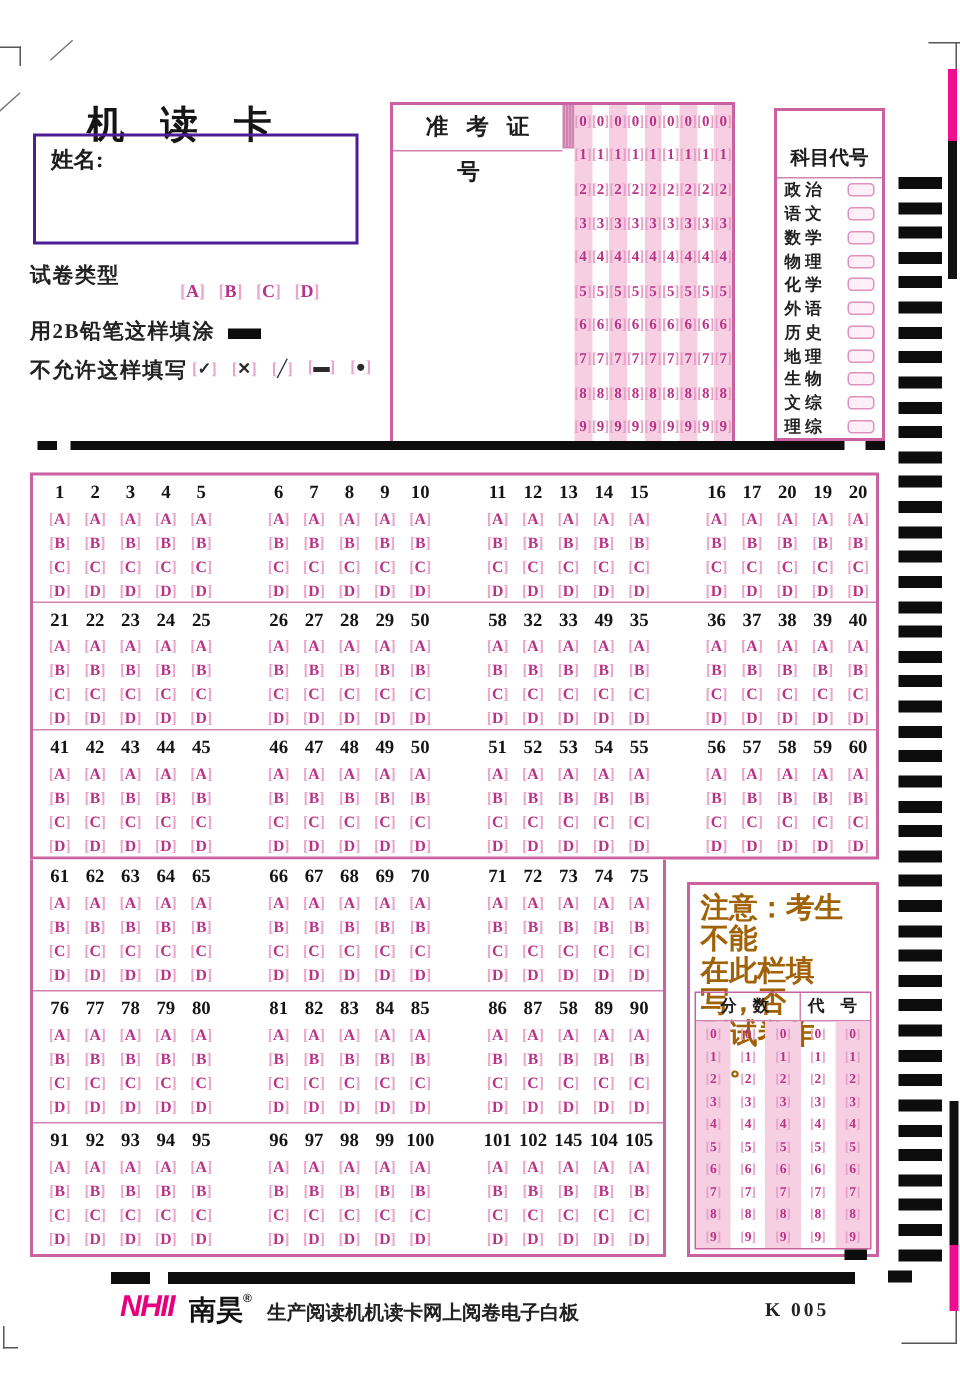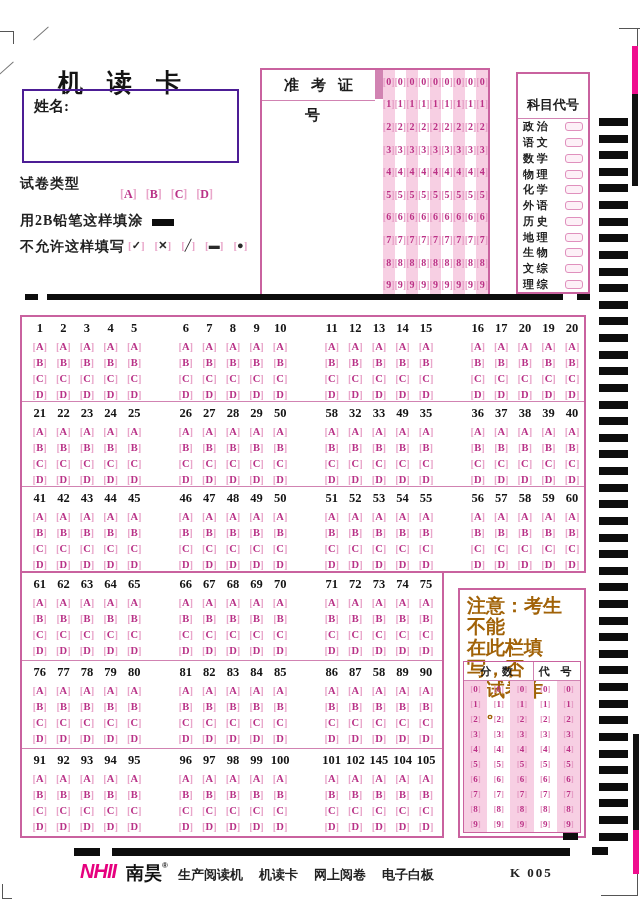--- a/index.html
+++ b/index.html
@@ -63,21 +63,21 @@
   .score-head .h1{width:60%;border-right:1px solid #d183b2;text-align:center;line-height:18px;letter-spacing:4px;}
   .score-head .h2{width:40%;text-align:center;line-height:18px;letter-spacing:4px;}
   .score-grid{flex:1;display:flex;}
   .score-col{flex:1;display:flex;flex-direction:column;}
   .score-col.pink{background:#f7cfe3;}
   .score-col .dcell{font-size:9px;}
   
   .logo-nhii{position:absolute;left:80px;top:860px;font-family:"Liberation Sans","DejaVu Sans",sans-serif;font-style:italic;font-weight:bold;font-size:20px;color:#e6007e;letter-spacing:-1px;}
   .logo-brand{position:absolute;left:126px;top:861px;font-family:"Liberation Sans","DejaVu Sans",sans-serif;font-weight:bold;font-size:18px;color:#111;}
   .logo-reg{font-size:8px;vertical-align:top;}
-  .tagline{position:absolute;left:178px;top:866px;display:flex;gap:16px;font-size:13px;font-weight:bold;color:#222;}
+  .tagline{position:absolute;left:178px;top:866px;display:flex;font-size:13px;font-weight:bold;color:#222;}
   .kcode{position:absolute;left:510px;top:865px;font-size:13px;font-weight:bold;color:#222;letter-spacing:2px;}
 </style>
 </head>
 <body>
 
 <div class="sheet">
 
   <div class="mark" style="left:0;top:31px;width:14px;height:1px;"></div>
   <div class="mark" style="left:13px;top:31px;width:1px;height:13px;"></div>
   <div class="diag" style="left:31px;top:33px;"></div>

